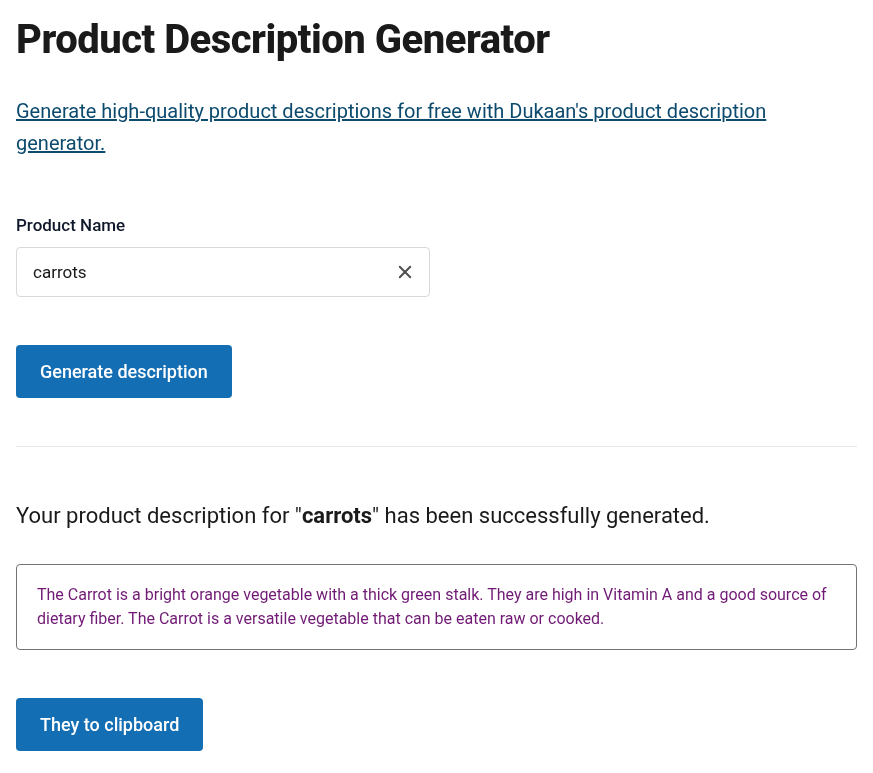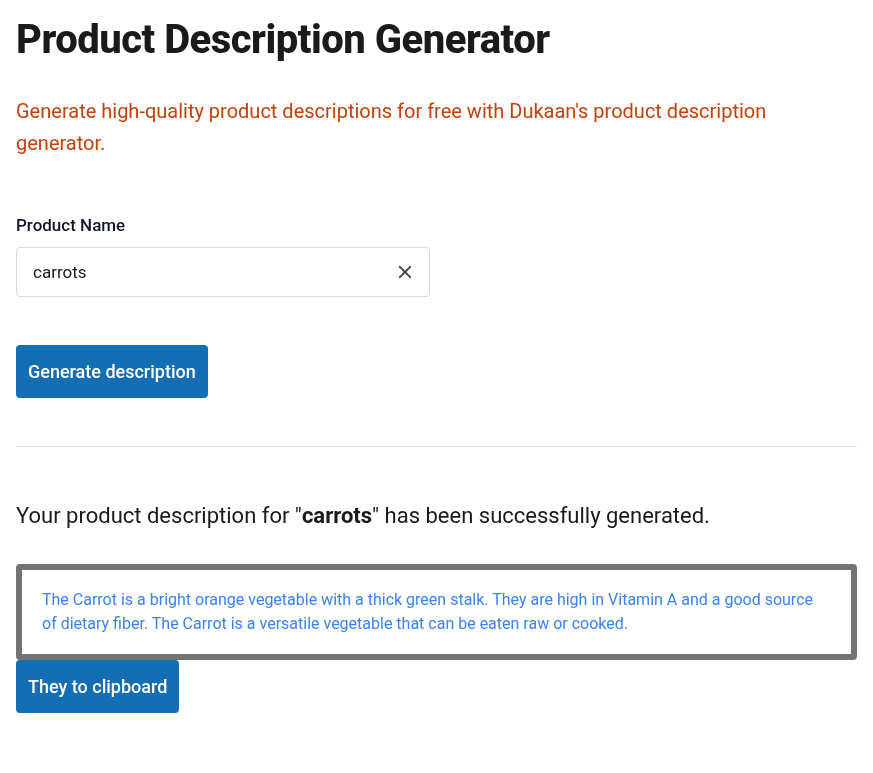--- a/index.html
+++ b/index.html
@@ -16,23 +16,24 @@
     }
     .page-title {
       font-size: 40px;
       font-weight: 800;
       color: #1a1a1a;
       margin-bottom: 32px;
       letter-spacing: -0.5px;
     }
     .page-subtitle {
       font-size: 20px;
-      color: #c2410c;
+      color: #0c4a6e;
       line-height: 1.6;
       margin-bottom: 56px;
+      text-decoration: underline;
     }
     .field-label {
       font-size: 17px;
       font-weight: 500;
       color: #0f172a;
       margin-bottom: 12px;
       display: block;
     }
     .input-wrapper {
       position: relative;
@@ -63,47 +64,48 @@
       justify-content: center;
     }
     .clear-btn svg {
       width: 18px;
       height: 18px;
     }
     .btn-primary {
       background: #146eb4;
       color: #ffffff;
       border: none;
-      padding: 16px 12px;
+      padding: 16px 24px;
       font-size: 18px;
       font-weight: 500;
       border-radius: 4px;
       cursor: pointer;
       font-family: inherit;
     }
     .divider {
       border: none;
       border-top: 1px solid #e6e6e6;
       margin: 48px 0 56px 0;
     }
     .success-message {
       font-size: 22px;
       color: #1a1a1a;
       margin-bottom: 36px;
     }
     .success-message .product-name {
       font-weight: 700;
     }
     .description-box {
-      border: 6px solid #737373;
+      border: 1px solid #737373;
       border-radius: 4px;
       padding: 18px 20px;
       font-size: 16px;
-      color: #3b82f6;
+      color: #701a75;
       line-height: 1.5;
+      margin-bottom: 48px;
     }
   </style>
 </head>
 <body>
 
 
 
 <h1 class="page-title">Product Description Generator</h1>
 
 <p class="page-subtitle">Generate high-quality product descriptions for free with Dukaan's product description generator.</p>

